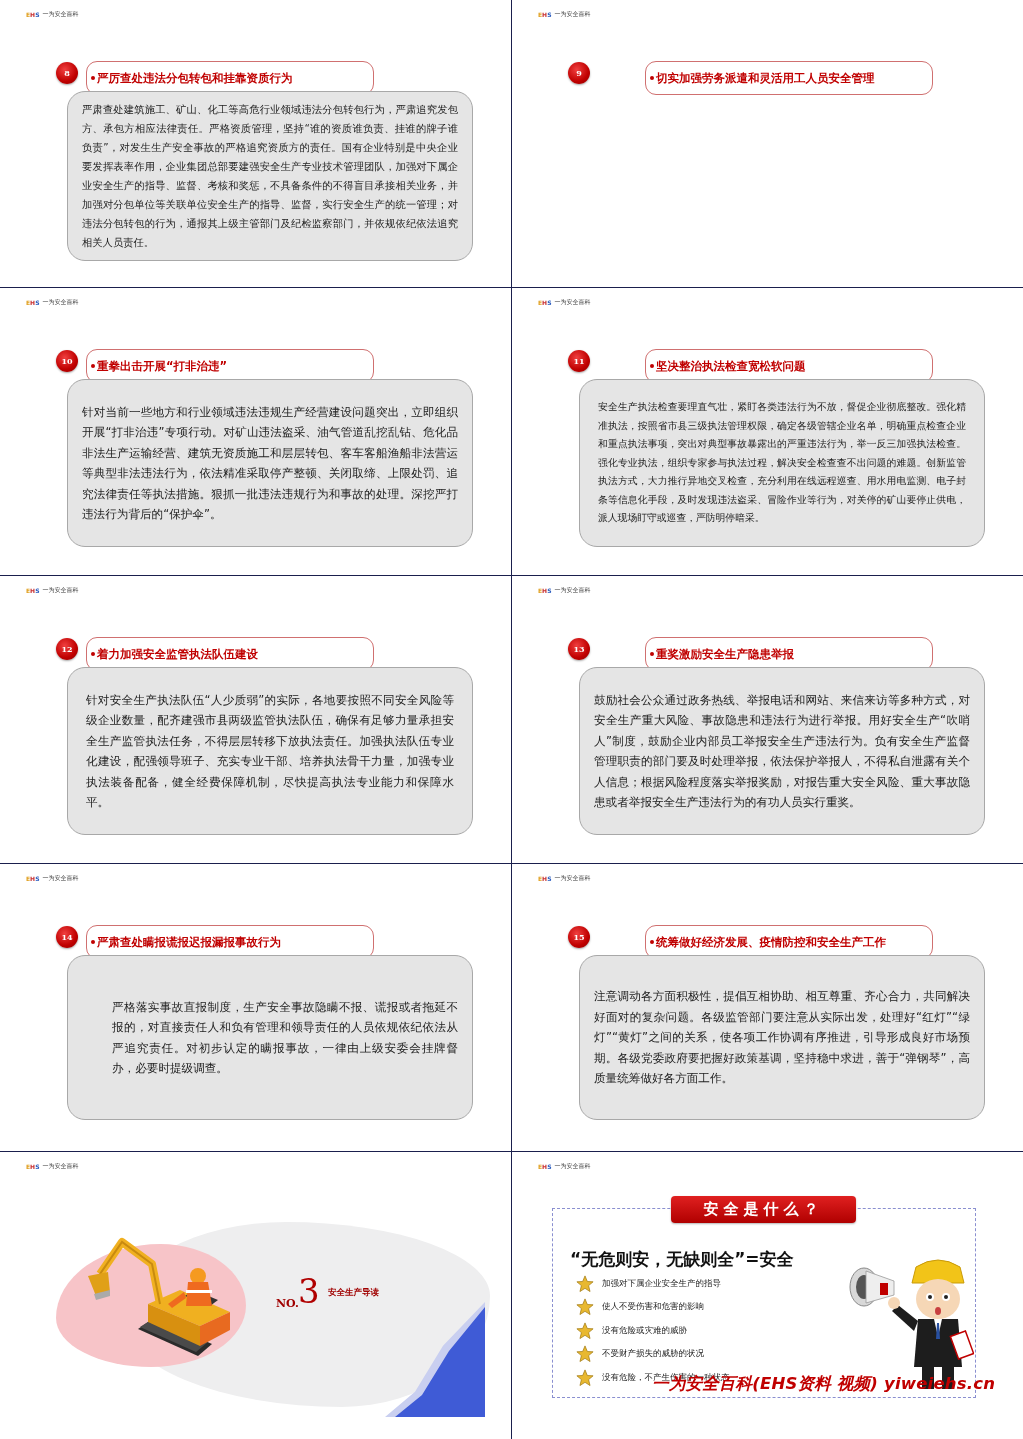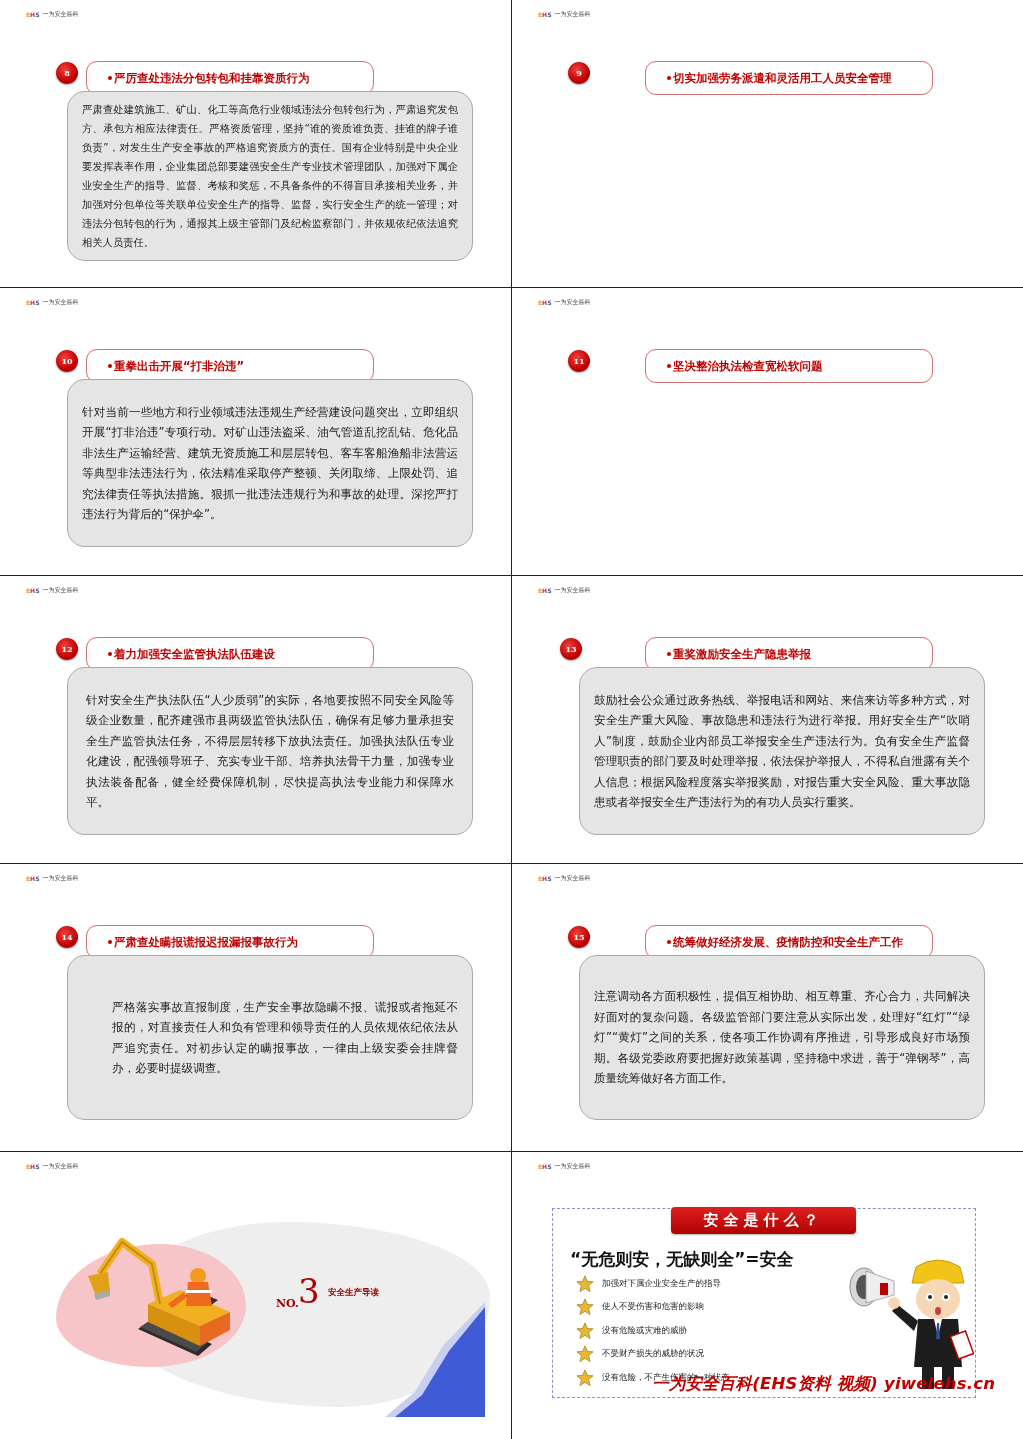--- a/index.html
+++ b/index.html
@@ -16,21 +16,21 @@
   .logo .ehs span:nth-child(1) { color: #e0a020; }
   .logo .ehs span:nth-child(2) { color: #c83030; }
   .logo .ehs span:nth-child(3) { color: #3060c0; }
 
   .badge { position: absolute; width: 22px; height: 22px; border-radius: 50%;
            background: radial-gradient(circle at 40% 35%, #f04040, #c00000 60%, #8a0000);
            color: #fff; font-family: "DejaVu Serif", serif; font-size: 8px; font-weight: bold;
            display: flex; align-items: center; justify-content: center;
            box-shadow: 0 1px 2px rgba(0,0,0,0.35); }
   .title-box { position: absolute; height: 34px; border: 1px solid #d07070; border-radius: 11px; background: #fff;
-               display: flex; align-items: center; padding-left: 21px; }
+               display: flex; align-items: center; padding-left: 4px; }
   .title-box .dot { width: 4px; height: 4px; border-radius: 50%; background: #c00000; margin-right: 2px; flex: none; }
   .title-box .t { font-size: 11.5px; font-weight: bold; color: #c00000; white-space: nowrap; }
 
   .content-box { position: absolute; border: 1px solid #a8a8a8; border-radius: 18px; background: #e5e5e5;
                  display: flex; align-items: center; padding: 0 14px; }
   .content-box p { font-size: 11.6px; line-height: 20.5px; color: #222; text-align: justify; }
   .content-box.dense p { font-size: 10.3px; line-height: 19px; }
 
   
   .L .badge { left: 56px; top: 62px; }
@@ -52,21 +52,21 @@
   .excavator { position: absolute; left: 80px; top: 82px; width: 160px; height: 135px; }
   .no-label { position: absolute; left: 276px; top: 145px; font-family: "DejaVu Serif", serif; font-size: 11px; font-weight: bold; color: #a00000; }
   .no-num { position: absolute; left: 298px; top: 122px; font-family: "DejaVu Serif", serif; font-size: 34px; color: #b00000; line-height: 1; }
   .no-title { position: absolute; left: 328px; top: 135px; font-size: 8.5px; font-weight: bold; color: #a00000; }
 
   
   .dash-frame { position: absolute; left: 40px; top: 56px; width: 424px; height: 190px; border: 1px dashed #8a8fd0; }
   .safety-header { position: absolute; left: 159px; top: 44px; width: 185px; height: 27px;
      background: linear-gradient(#e02020, #b00000); border-radius: 4px; color: #fff;
      font-size: 15px; font-weight: bold; letter-spacing: 5px; display: flex; align-items: center; justify-content: center;
-     box-shadow: 0 1px 2px rgba(0,0,0,0.3); margin-top: 11px; }
+     box-shadow: 0 1px 2px rgba(0,0,0,0.3); }
   .safety-motto { position: absolute; left: 58px; top: 96px; font-size: 17px; font-weight: bold; color: #111; white-space: nowrap; }
   .star-list { position: absolute; left: 64px; top: 120px; list-style: none; }
   .star-list li { display: flex; align-items: center; height: 23.5px; }
   .star-list .star { width: 18px; height: 18px; margin-right: 8px; flex: none; }
   .star-list .txt { font-size: 8.5px; color: #222; white-space: nowrap; }
   .worker { position: absolute; left: 330px; top: 105px; width: 132px; height: 135px; }
   .watermark { position: absolute; left: 140px; top: 221px; font-size: 16.5px; font-weight: bold; font-style: italic;
      color: #c00000; white-space: nowrap; letter-spacing: 0.2px; }
 </style>
 </head>
@@ -119,20 +119,23 @@
   <div class="slide R" style="left:512px;top:288px;">
     <div class="logo">
       <span class="ehs"><span>E</span><span>H</span><span>S</span></span>
       <span>一为安全百科</span>
     </div>
     <div class="badge" style="left:56px;">11</div>
     <div class="title-box" style="left:86px;">
       <span class="dot"></span>
       <span class="t">坚决整治执法检查宽松软问题</span>
     </div>
+    <div class="content-box dense" style="left:67px;height:168px;padding:0 18px;">
+      <p style="font-size:9.8px;line-height:18.6px;">安全生产执法检查要理直气壮，紧盯各类违法行为不放，督促企业彻底整改。强化精准执法，按照省市县三级执法管理权限，确定各级管辖企业名单，明确重点检查企业和重点执法事项，突出对典型事故暴露出的严重违法行为，举一反三加强执法检查。强化专业执法，组织专家参与执法过程，解决安全检查查不出问题的难题。创新监管执法方式，大力推行异地交叉检查，充分利用在线远程巡查、用水用电监测、电子封条等信息化手段，及时发现违法盗采、冒险作业等行为，对关停的矿山要停止供电，派人现场盯守或巡查，严防明停暗采。</p>
+    </div>
   </div>
 
   <div class="slide L" style="left:0;top:576px;">
     <div class="logo">
       <span class="ehs"><span>E</span><span>H</span><span>S</span></span>
       <span>一为安全百科</span>
     </div>
     <div class="badge">12</div>
     <div class="title-box">
       <span class="dot"></span>
@@ -141,21 +144,21 @@
     <div class="content-box" style="height:168px;padding:0 18px;">
       <p>针对安全生产执法队伍“人少质弱”的实际，各地要按照不同安全风险等级企业数量，配齐建强市县两级监管执法队伍，确保有足够力量承担安全生产监管执法任务，不得层层转移下放执法责任。加强执法队伍专业化建设，配强领导班子、充实专业干部、培养执法骨干力量，加强专业执法装备配备，健全经费保障机制，尽快提高执法专业能力和保障水平。</p>
     </div>
   </div>
 
   <div class="slide R" style="left:512px;top:576px;">
     <div class="logo">
       <span class="ehs"><span>E</span><span>H</span><span>S</span></span>
       <span>一为安全百科</span>
     </div>
-    <div class="badge" style="left:48px;text-align:center;">13</div>
+    <div class="badge" style="left:56px;text-align:center;">13</div>
     <div class="title-box" style="left:86px;">
       <span class="dot"></span>
       <span class="t">重奖激励安全生产隐患举报</span>
     </div>
     <div class="content-box" style="left:67px;height:168px;">
       <p>鼓励社会公众通过政务热线、举报电话和网站、来信来访等多种方式，对安全生产重大风险、事故隐患和违法行为进行举报。用好安全生产“吹哨人”制度，鼓励企业内部员工举报安全生产违法行为。负有安全生产监督管理职责的部门要及时处理举报，依法保护举报人，不得私自泄露有关个人信息；根据风险程度落实举报奖励，对报告重大安全风险、重大事故隐患或者举报安全生产违法行为的有功人员实行重奖。</p>
     </div>
   </div>
 
   <div class="slide L" style="left:0;top:864px;">

